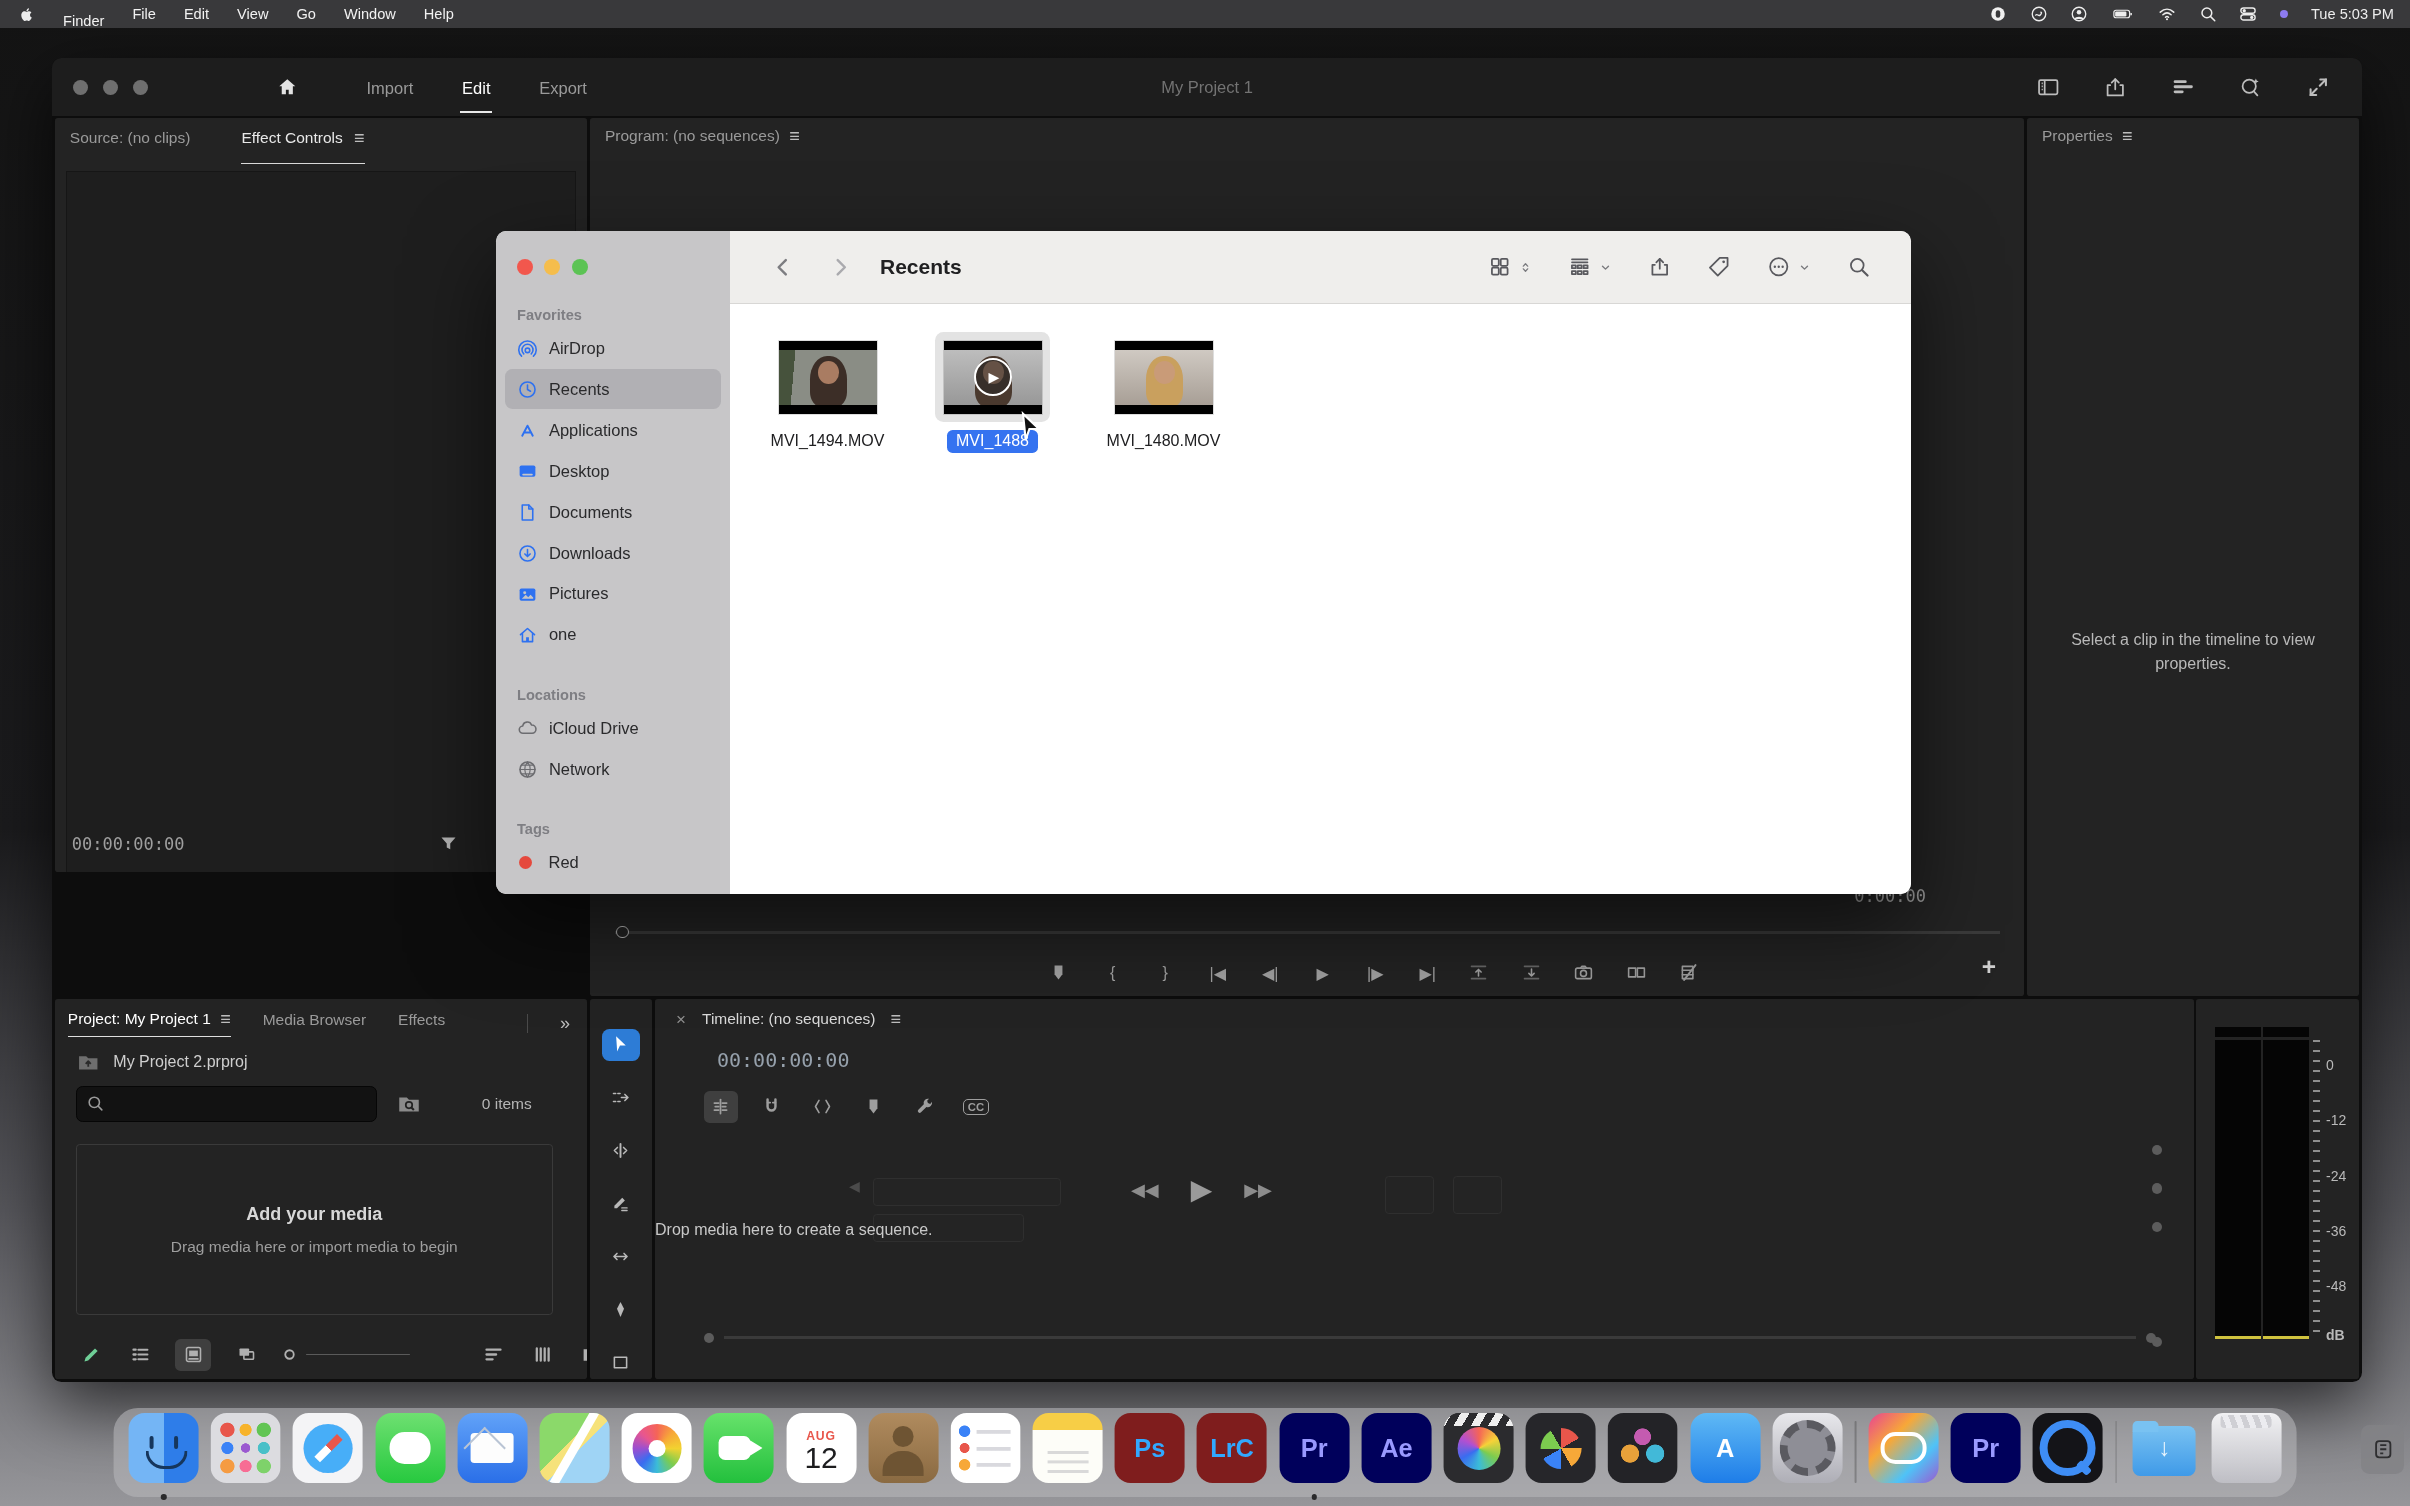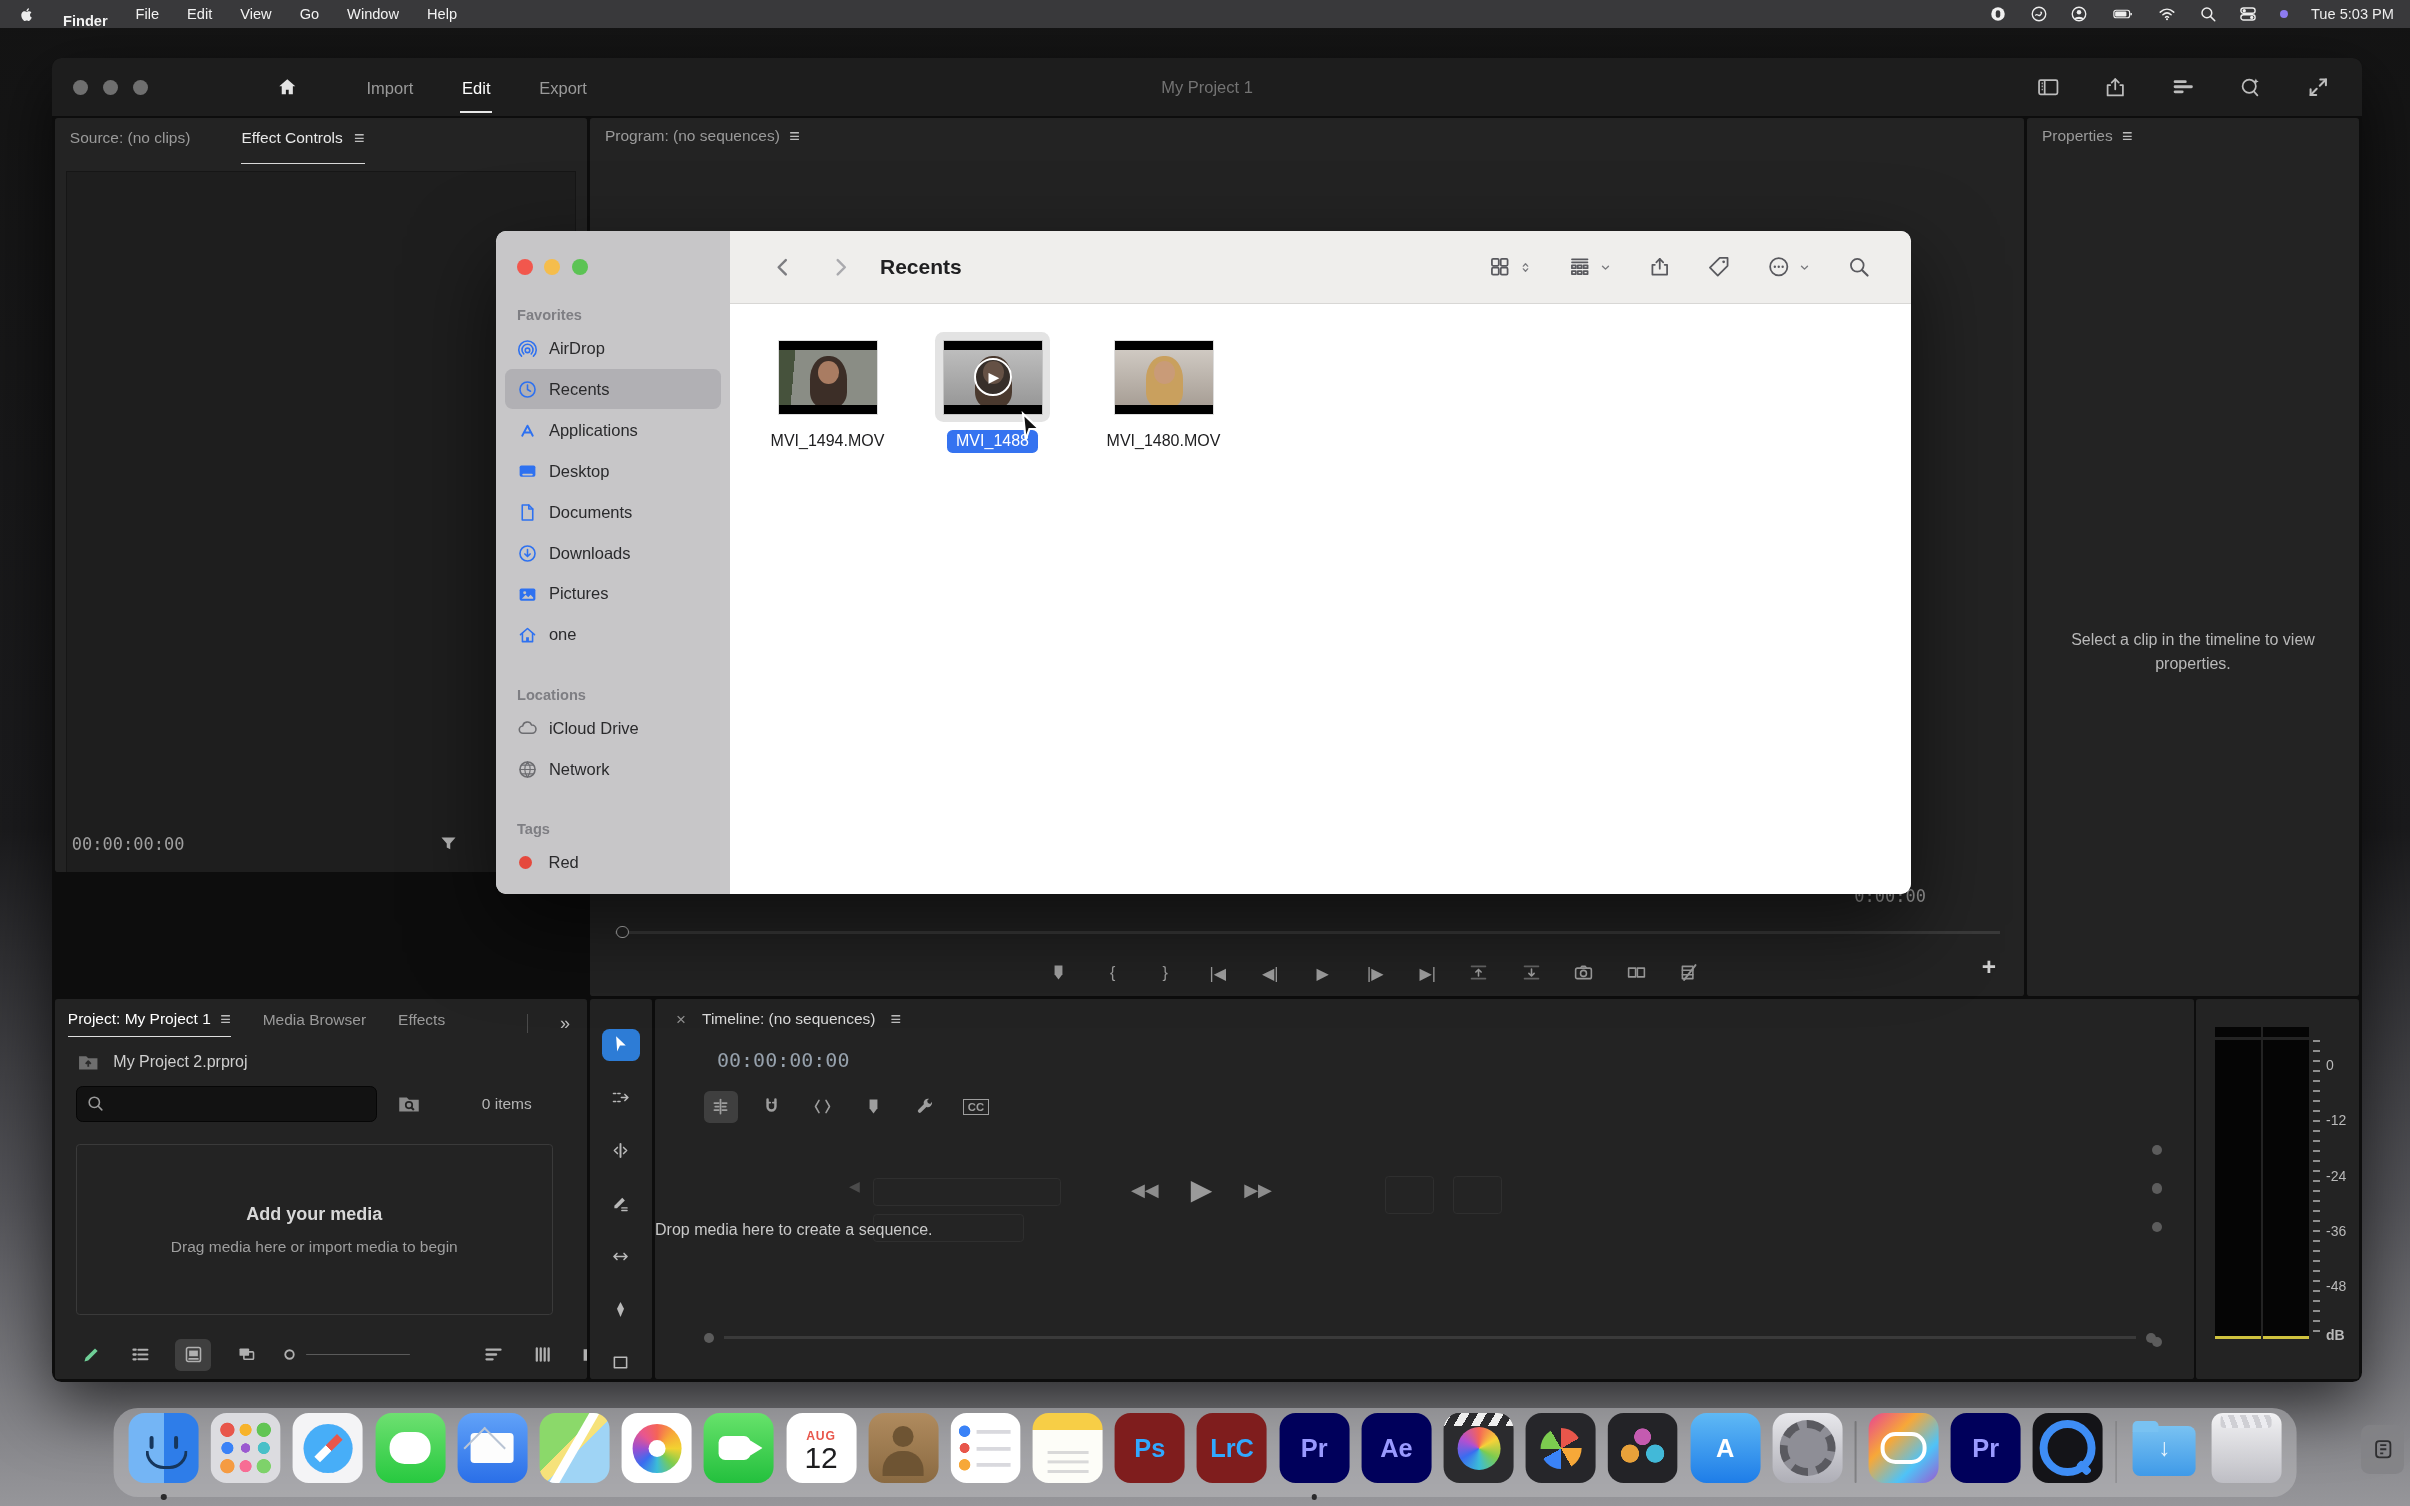--- a/index.html
+++ b/index.html
@@ -7,21 +7,21 @@
     background:linear-gradient(180deg,#141414 0%,#1b1b1d 55%,#55555a 80%,#96969a 100%);}
   *{box-sizing:border-box;}
   .abs{position:absolute;}
   svg{display:block;}
 
   
   #menubar{position:absolute;left:0;top:0;width:2411px;height:28px;background:#39393b;
     display:flex;align-items:center;color:#f2f2f2;font-size:14.6px;z-index:50;}
   #menu-left{display:flex;align-items:center;gap:28px;padding-left:19px;}
   #menu-left .mi{cursor:default;}
-  #menu-left .mi.app{font-weight:bold;margin-top:14px;}
+  #menu-left .mi.app{font-weight:normal;margin-top:14px;}
   #menu-right{margin-left:auto;display:flex;align-items:center;gap:22.6px;padding-right:17px;color:#ededed;}
   .statusic{width:18px;height:18px;color:#ededed;}
   #purple-dot{width:8.5px;height:8.5px;border-radius:50%;background:#8d7bf0;}
 
   
   #prwin{position:absolute;left:52px;top:58px;width:2310px;height:1324px;background:#0d0d0d;
     border-radius:9.4px;box-shadow:0 22.6px 66px rgba(0,0,0,.65);z-index:10;}
   #prtitle{position:absolute;left:0;top:0;right:0;height:58px;background:#1d1d1d;
     border-radius:9.4px 9.4px 0 0;display:flex;align-items:center;}
   .tdot{width:15px;height:15px;border-radius:50%;background:#6f6f6f;margin-right:15px;}
@@ -108,21 +108,21 @@
 
   
   #tl-panel{left:603px;top:941px;width:1539px;height:380px;}
   #tl-head{display:flex;align-items:center;gap:15px;padding:11.3px 15px 0 47px;font-size:15.5px;color:#d9d9d9;}
   #tl-close{color:#8f8f8f;font-size:17px;position:absolute;left:21px;top:11.3px;}
   #tl-tc{position:absolute;left:62px;top:49px;color:#96a1ac;font-size:20px;}
   #tl-toggles{position:absolute;left:49px;top:92px;display:flex;gap:17px;align-items:center;color:#9e9e9e;}
   #tl-toggles .tgl{width:34px;height:32px;display:flex;align-items:center;justify-content:center;}
   #tl-toggles .tgl.active{background:#3f3f3f;border-radius:5.6px;}
   #tl-toggles .ticon{width:21.7px;height:21.7px;}
-  .cc-chip{border:1.9px solid #9e9e9e;border-radius:0;font-size:11.3px;font-weight:bold;padding:0.9px 3.8px;color:#9e9e9e;}
+  .cc-chip{border:1.9px solid #9e9e9e;border-radius:5px;font-size:11.3px;font-weight:bold;padding:0.9px 3.8px;color:#9e9e9e;}
   #tl-ghost-left{position:absolute;left:194px;top:179px;color:#4b4b4b;display:flex;gap:13px;align-items:flex-start;}
   .gbox{border:0.9px solid #2f2f2f;background:#242424;border-radius:3.8px;}
   #tl-transport{position:absolute;left:476px;top:174px;display:flex;align-items:center;gap:32px;color:#8c8c8c;}
   #tl-transport .big{font-size:28px;color:#9a9a9a;}
   #tl-transport span{font-size:18px;}
   #tl-ghostr1{left:730px;top:177px;width:49px;height:38px;}
   #tl-ghostr2{left:798px;top:177px;width:49px;height:38px;}
   #tl-drop{position:absolute;left:0;right:0;top:222px;text-align:left;color:#c9c9c9;font-size:16px;}
   #tl-vscroll{position:absolute;right:32px;top:146px;display:flex;flex-direction:column;gap:28px;}
   #tl-vscroll i,#tl-hscroll i{width:10.4px;height:10.4px;border-radius:50%;background:#5c5c5c;display:block;}

